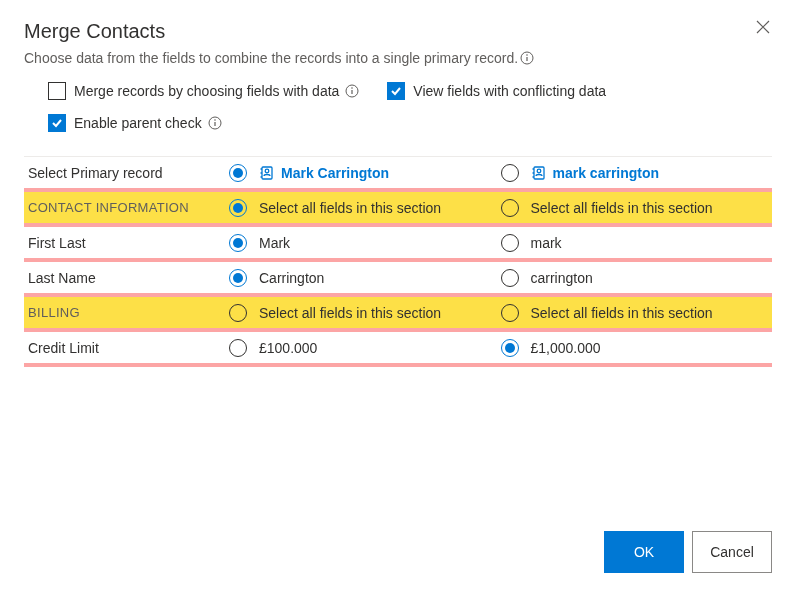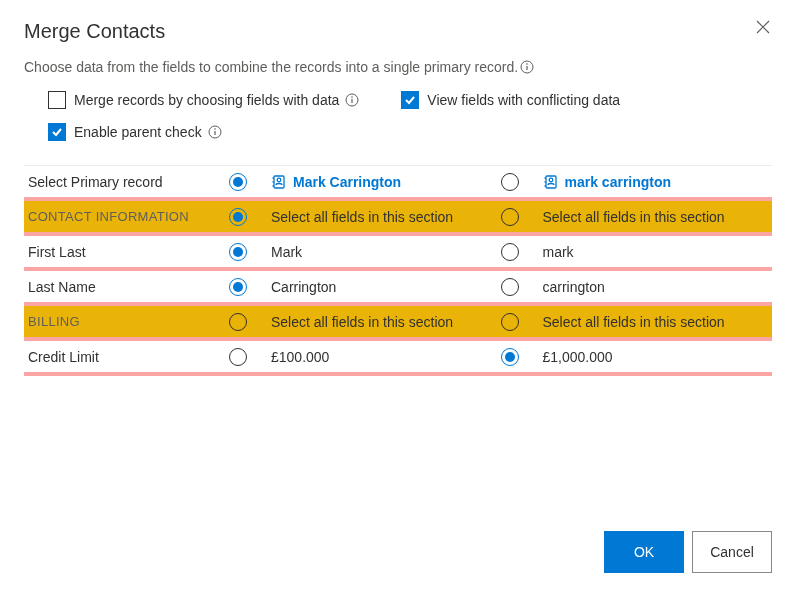--- a/index.html
+++ b/index.html
@@ -19,21 +19,21 @@
     .dialog {
       padding: 20px 24px;
       height: 100%;
       display: flex;
       flex-direction: column;
     }
     .dialog-header {
       display: flex;
       justify-content: space-between;
       align-items: flex-start;
-      margin-bottom: 16px;
+      margin-bottom: 7px;
     }
     .dialog-title {
       font-size: 20px;
       font-weight: 400;
       color: #323130;
     }
     .close-btn {
       width: 16px;
       height: 16px;
       cursor: pointer;
@@ -56,21 +56,21 @@
       width: 14px;
       height: 14px;
       color: #605e5c;
     }
     .info-icon svg {
       width: 14px;
       height: 14px;
     }
     .checkbox-row {
       display: flex;
-      gap: 42px;
+      gap: 28px;
       margin-bottom: 14px;
       padding-left: 24px;
     }
     .checkbox-item {
       display: flex;
       align-items: center;
       gap: 8px;
       cursor: pointer;
     }
     .checkbox {
@@ -102,39 +102,39 @@
       margin-top: 10px;
       border-top: 1px solid #edebe9;
     }
     .grid-row {
       display: flex;
       align-items: center;
       height: 35px;
       border-bottom: 4px solid #fca5a5;
     }
     .grid-row.section-header {
-      background: #eab308;
+      background: #fde047;
     }
     .col-label {
       flex: 0 0 205px;
       padding-left: 4px;
       font-size: 14px;
       color: #323130;
     }
     .section-header .col-label {
       color: #605e5c;
       text-transform: uppercase;
       font-size: 13px;
       letter-spacing: 0.3px;
     }
     .col-option {
       flex: 1;
       display: flex;
       align-items: center;
-      gap: 24px;
+      gap: 12px;
     }
     .radio {
       width: 18px;
       height: 18px;
       border: 1.5px solid #323130;
       border-radius: 50%;
       display: flex;
       align-items: center;
       justify-content: center;
       flex-shrink: 0;

